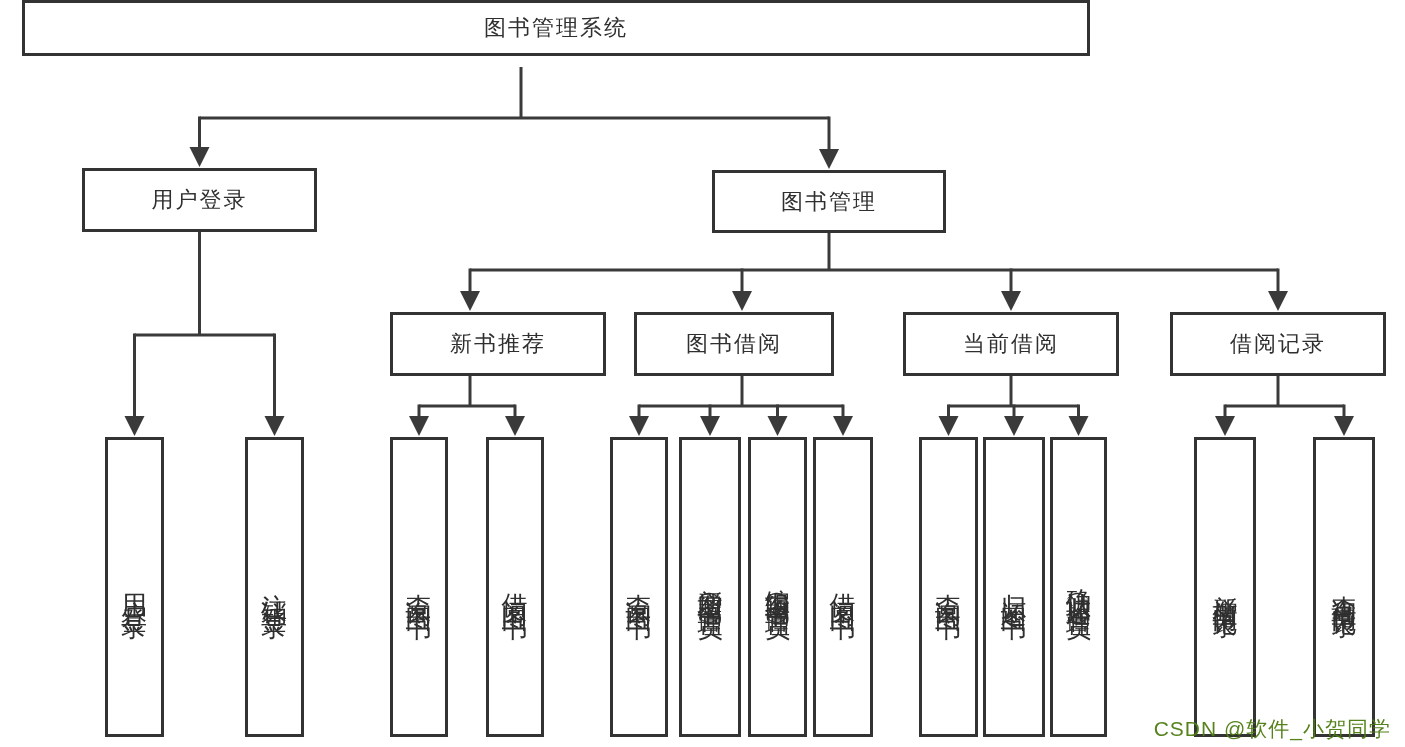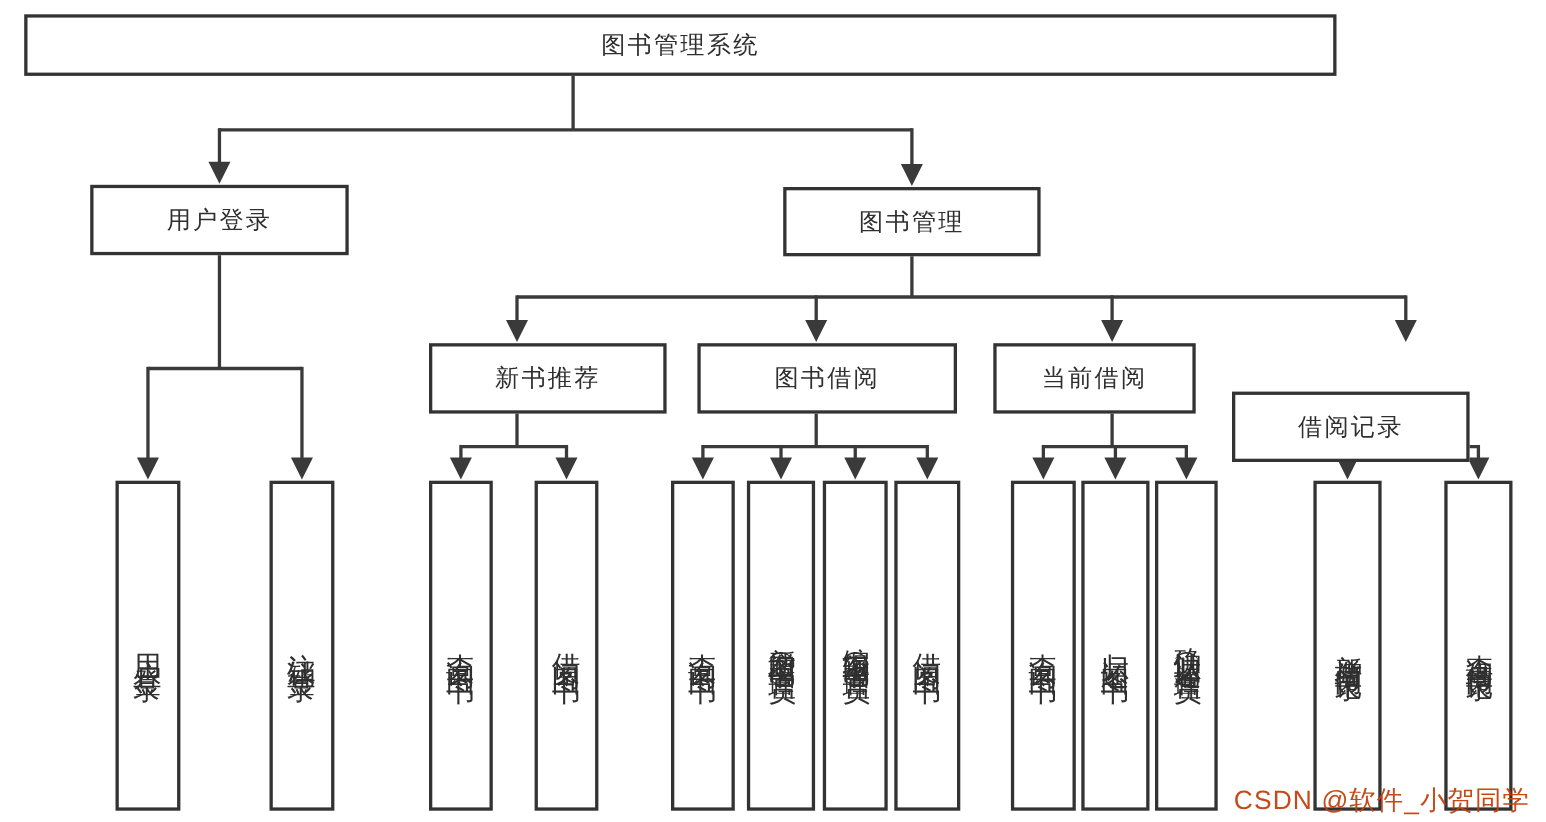--- a/index.html
+++ b/index.html
@@ -50,22 +50,22 @@
     white-space: nowrap;
   }
   .v-label.long {
     font-size: 25px;
     letter-spacing: 4px;
   }
   .watermark {
     position: absolute;
     right: 14px;
     bottom: 4px;
-    font-size: 24px;
-    color: #c2410c;
+    font-size: 21px;
+    color: #4d7c0f;
     opacity: 0.95;
     z-index: 3;
     white-space: nowrap;
     letter-spacing: 1px;
   }
 </style>
 </head>
 <body>
 
 <div class="stage">
@@ -146,41 +146,41 @@
       <use href="#ah" x="777.5" y="436"></use>
       <use href="#ah" x="843" y="436"></use>
       <use href="#ah" x="948.5" y="436"></use>
       <use href="#ah" x="1014" y="436"></use>
       <use href="#ah" x="1078.5" y="436"></use>
       <use href="#ah" x="1225" y="436"></use>
       <use href="#ah" x="1344" y="436"></use>
     </g>
   </svg>
 
-  <div class="box" style="left:22px; top:13px; width:1193px; height:56px;">
+  <div class="box" style="left:22px; top:0; width:1068px; height:56px;">
     <span class="h-label root-label">图书管理系统</span>
   </div>
 
   <div class="box" style="left:82px; top:168px; width:235px; height:64px;">
     <span class="h-label">用户登录</span>
   </div>
   <div class="box" style="left:712px; top:170px; width:234px; height:63px;font-family:Liberation Serif, serif;">
     <span class="h-label">图书管理</span>
   </div>
 
   <div class="box" style="left:362px; top:312px; width:216px; height:64px;margin-left:28px;">
     <span class="h-label">新书推荐</span>
   </div>
-  <div class="box" style="left:634px; top:312px; width:236px; height:64px;">
+  <div class="box" style="left:634px; top:312px; width:200px; height:64px;">
     <span class="h-label">图书借阅</span>
   </div>
-  <div class="box" style="left:903px; top:312px; width:184px; height:64px;">
+  <div class="box" style="left:903px; top:312px; width:216px; height:64px;">
     <span class="h-label">当前借阅</span>
   </div>
-  <div class="box" style="left:1120px; top:312px; width:216px; height:64px;margin-top:44px;">
+  <div class="box" style="left:1170px; top:312px; width:216px; height:64px;">
     <span class="h-label">借阅记录</span>
   </div>
 
   <div class="box v-box" style="left:105px; top:437px; width:59px; height:300px;">
     <span class="v-label">用户登录</span>
   </div>
   <div class="box v-box" style="left:245px; top:437px; width:59px; height:300px;">
     <span class="v-label">注销登录</span>
   </div>
 

